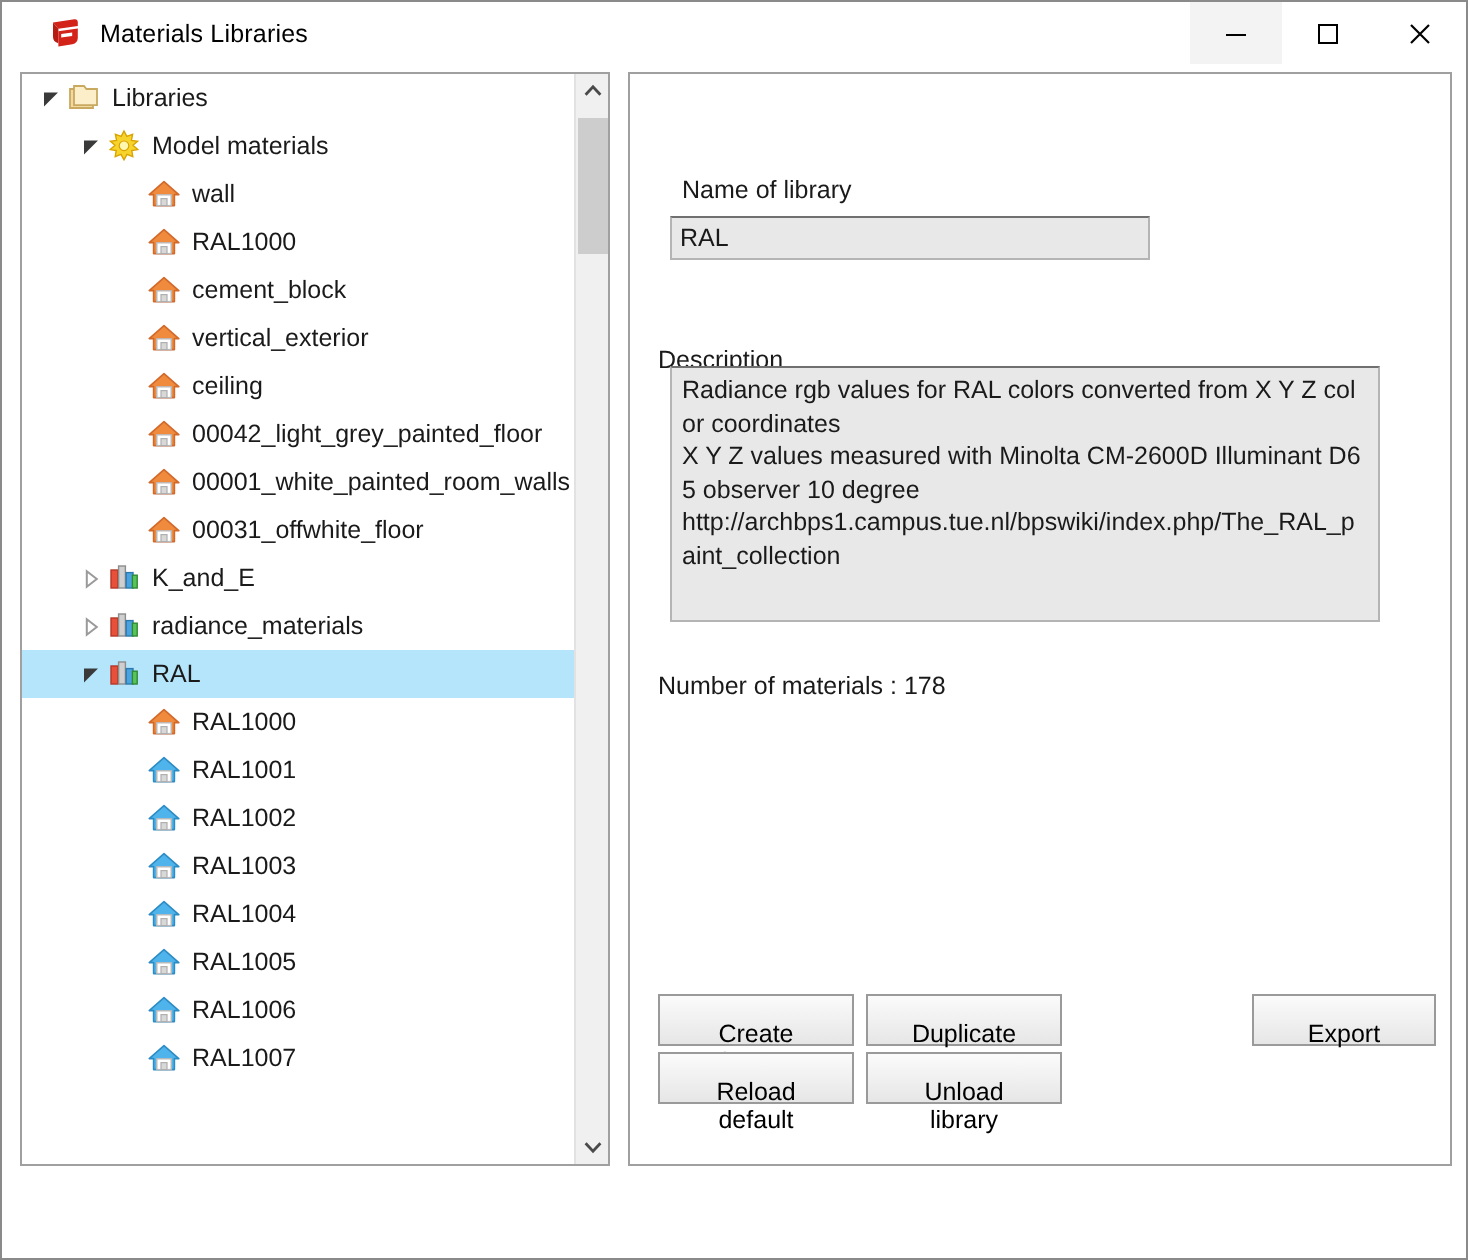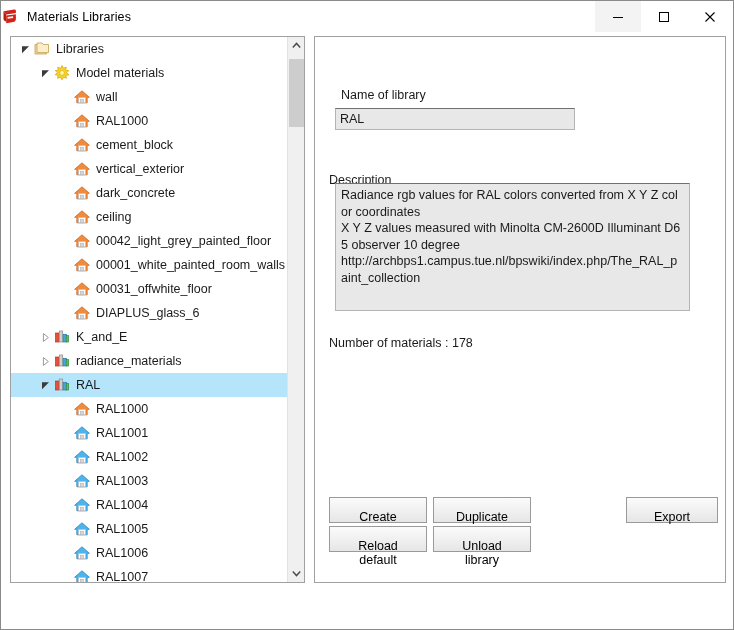--- a/index.html
+++ b/index.html
@@ -31,21 +31,21 @@
     height: 31px;
     min-height: 31px;
     display: flex;
     align-items: center;
     background: #ffffff;
     position: relative;
   }
   #title-left {
     display: flex;
     align-items: center;
-    padding-left: 0;
+    padding-left: 23px;
     gap: 8px;
     justify-content: center;
   }
   #app-icon {
     width: 18px;
     height: 18px;
     position: relative;
   }
   #title-text {
     font-size: 12.5px;
@@ -372,30 +372,20 @@
             <span class="t-label">vertical_exterior</span>
           </div>
           <div class="tree-row">
             <div style="width: 46px; min-width: 46px; height: 24px;"></div>
             <div class="twisty"></div>
             <span class="t-icon"><svg width="18" height="18" viewBox="0 0 18 18">
                 <path d="M9 2.8 L16.4 9.3 L14.2 9.3 L14.2 14.8 L3.8 14.8 L3.8 9.3 L1.6 9.3 Z" fill="#f08a3c" stroke="#d0692a" stroke-width="0.8" stroke-linejoin="round"></path>
                 <rect x="5.4" y="9.4" width="7.2" height="5.4" fill="#ffffff" stroke="#b9b9b9" stroke-width="0.7"></rect>
                 <rect x="7.5" y="11.3" width="3" height="3.5" fill="#d8d8d8" stroke="#b0b0b0" stroke-width="0.6"></rect>
               </svg></span>
-            <span class="t-label">dark_concrete</span>
-          </div>
-          <div class="tree-row">
-            <div style="width: 46px; min-width: 46px; height: 24px;"></div>
-            <div class="twisty"></div>
-            <span class="t-icon"><svg width="18" height="18" viewBox="0 0 18 18">
-                <path d="M9 2.8 L16.4 9.3 L14.2 9.3 L14.2 14.8 L3.8 14.8 L3.8 9.3 L1.6 9.3 Z" fill="#f08a3c" stroke="#d0692a" stroke-width="0.8" stroke-linejoin="round"></path>
-                <rect x="5.4" y="9.4" width="7.2" height="5.4" fill="#ffffff" stroke="#b9b9b9" stroke-width="0.7"></rect>
-                <rect x="7.5" y="11.3" width="3" height="3.5" fill="#d8d8d8" stroke="#b0b0b0" stroke-width="0.6"></rect>
-              </svg></span>
             <span class="t-label">ceiling</span>
           </div>
           <div class="tree-row">
             <div style="width: 46px; min-width: 46px; height: 24px;"></div>
             <div class="twisty"></div>
             <span class="t-icon"><svg width="18" height="18" viewBox="0 0 18 18">
                 <path d="M9 2.8 L16.4 9.3 L14.2 9.3 L14.2 14.8 L3.8 14.8 L3.8 9.3 L1.6 9.3 Z" fill="#f08a3c" stroke="#d0692a" stroke-width="0.8" stroke-linejoin="round"></path>
                 <rect x="5.4" y="9.4" width="7.2" height="5.4" fill="#ffffff" stroke="#b9b9b9" stroke-width="0.7"></rect>
                 <rect x="7.5" y="11.3" width="3" height="3.5" fill="#d8d8d8" stroke="#b0b0b0" stroke-width="0.6"></rect>
               </svg></span>
@@ -413,30 +403,20 @@
           </div>
           <div class="tree-row">
             <div style="width: 46px; min-width: 46px; height: 24px;"></div>
             <div class="twisty"></div>
             <span class="t-icon"><svg width="18" height="18" viewBox="0 0 18 18">
                 <path d="M9 2.8 L16.4 9.3 L14.2 9.3 L14.2 14.8 L3.8 14.8 L3.8 9.3 L1.6 9.3 Z" fill="#f08a3c" stroke="#d0692a" stroke-width="0.8" stroke-linejoin="round"></path>
                 <rect x="5.4" y="9.4" width="7.2" height="5.4" fill="#ffffff" stroke="#b9b9b9" stroke-width="0.7"></rect>
                 <rect x="7.5" y="11.3" width="3" height="3.5" fill="#d8d8d8" stroke="#b0b0b0" stroke-width="0.6"></rect>
               </svg></span>
             <span class="t-label">00031_offwhite_floor</span>
-          </div>
-          <div class="tree-row">
-            <div style="width: 46px; min-width: 46px; height: 24px;"></div>
-            <div class="twisty"></div>
-            <span class="t-icon"><svg width="18" height="18" viewBox="0 0 18 18">
-                <path d="M9 2.8 L16.4 9.3 L14.2 9.3 L14.2 14.8 L3.8 14.8 L3.8 9.3 L1.6 9.3 Z" fill="#f08a3c" stroke="#d0692a" stroke-width="0.8" stroke-linejoin="round"></path>
-                <rect x="5.4" y="9.4" width="7.2" height="5.4" fill="#ffffff" stroke="#b9b9b9" stroke-width="0.7"></rect>
-                <rect x="7.5" y="11.3" width="3" height="3.5" fill="#d8d8d8" stroke="#b0b0b0" stroke-width="0.6"></rect>
-              </svg></span>
-            <span class="t-label">DIAPLUS_glass_6</span>
           </div>
           <div class="tree-row">
             <div style="width: 26px; min-width: 26px; height: 24px;"></div>
             <div class="twisty">
               <svg width="11" height="11" viewBox="0 0 11 11">
                 <path d="M3.4 1.6 L8.4 5.5 L3.4 9.4 Z" fill="none" stroke="#9a9a9a" stroke-width="1"></path>
               </svg>
             </div>
             <span class="t-icon"><svg width="18" height="18" viewBox="0 0 18 18">
                 <rect x="2.5" y="5" width="3.4" height="9" fill="#e8503a" stroke="#b53825" stroke-width="0.7"></rect>

